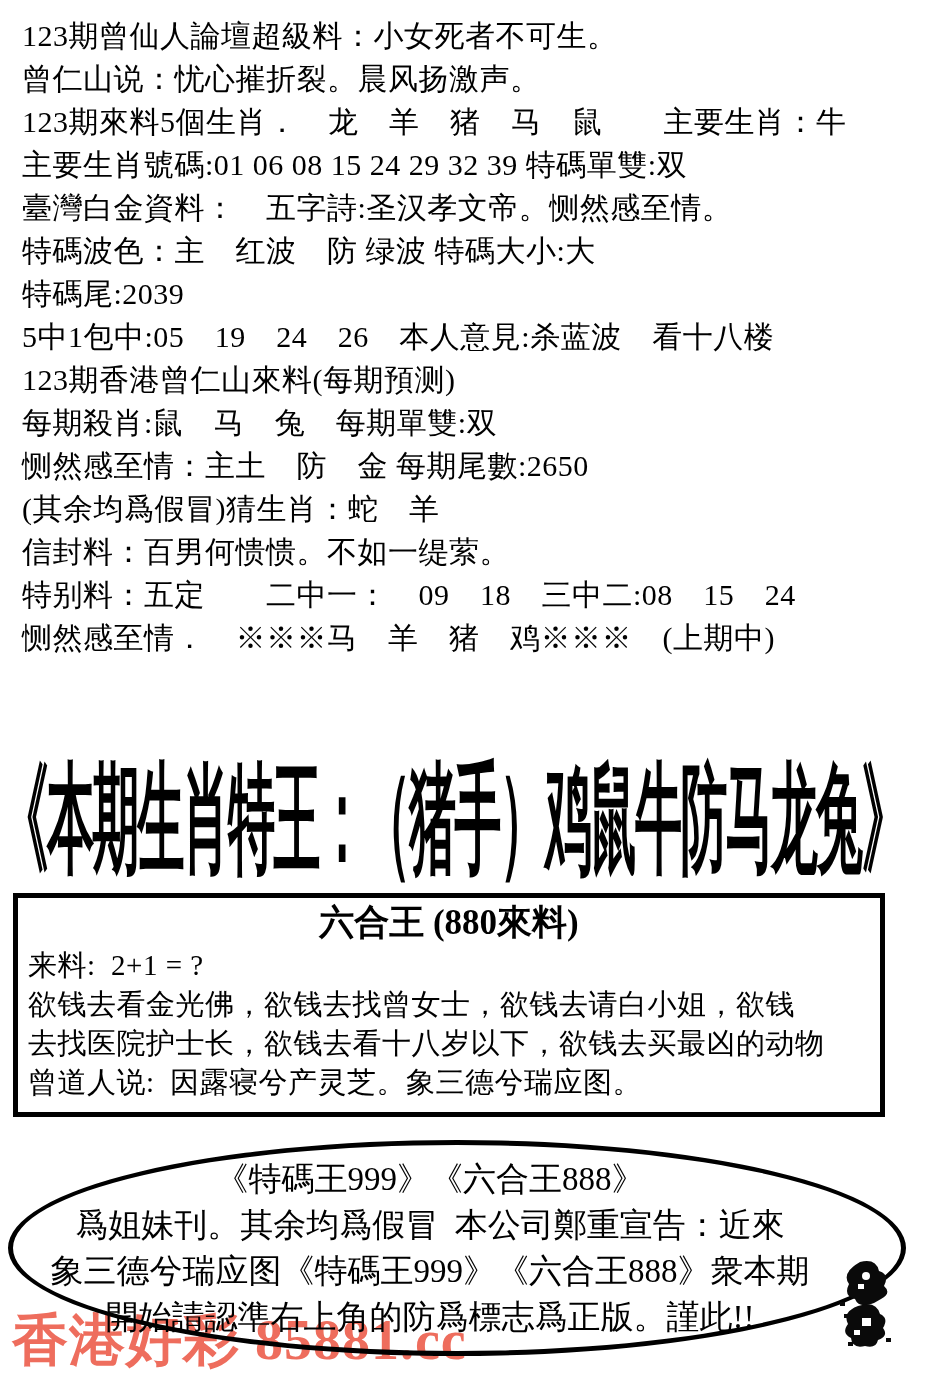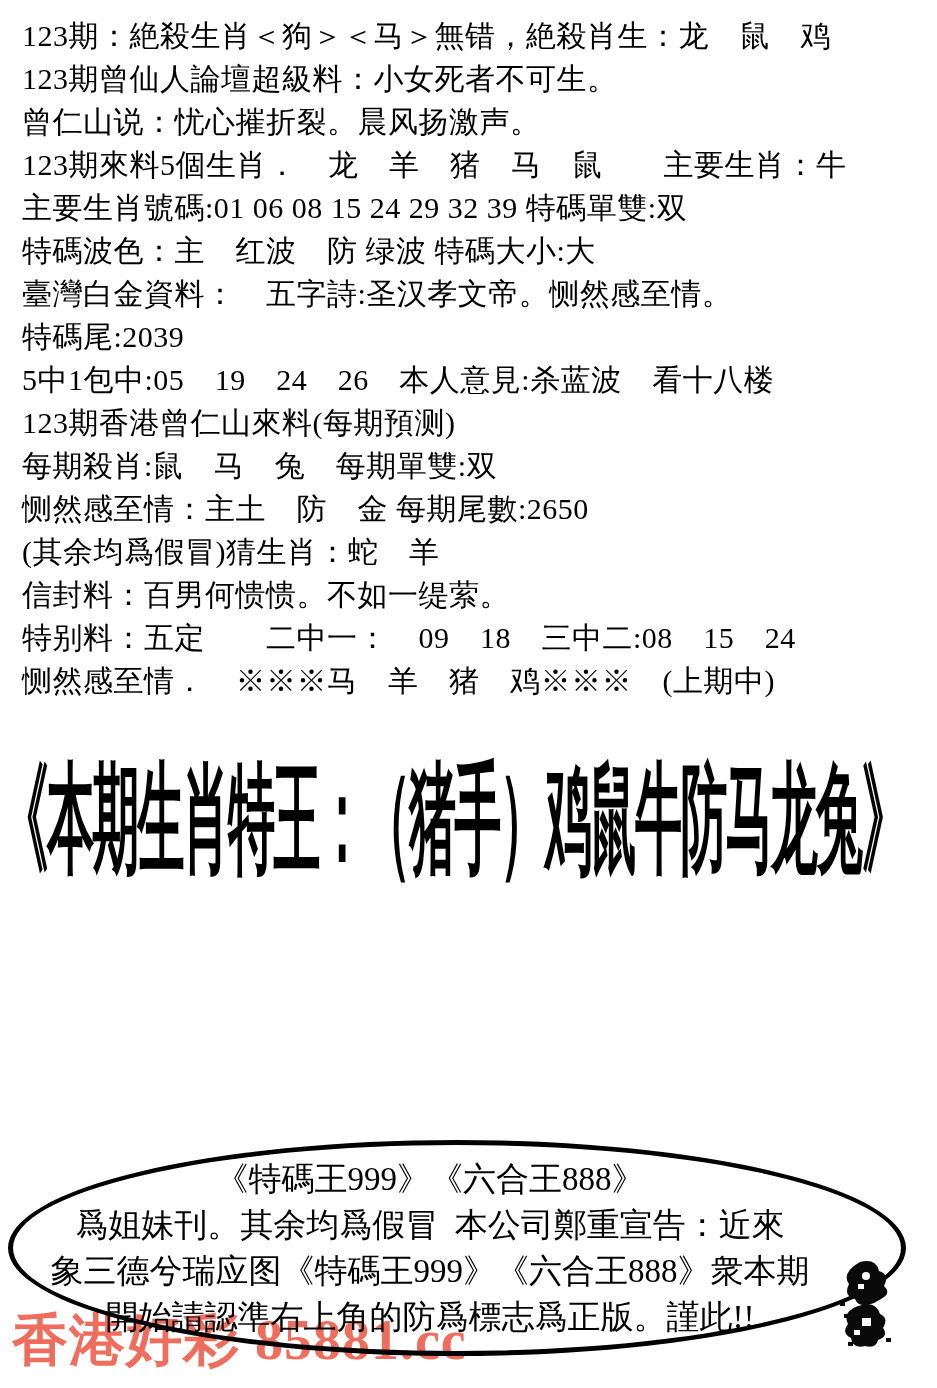--- a/index.html
+++ b/index.html
@@ -112,40 +112,46 @@
     height: 92px;
     z-index: 5;
   }
 </style>
 </head>
 <body>
 
 <div class="sheet">
 
   <div class="tips">
-    <div class="tip-line">123期：絶殺生肖＜狗＞＜马＞無错，絶殺肖生：龙　鼠　鸡</div>
     <div class="tip-line">123期曾仙人論壇超級料：小女死者不可生。</div>
     <div class="tip-line">曾仁山说：忧心摧折裂。晨风扬激声。</div>
     <div class="tip-line">123期來料5個生肖．　龙　羊　猪　马　鼠　　主要生肖：牛</div>
     <div class="tip-line">主要生肖號碼:01 06 08 15 24 29 32 39 特碼單雙:双</div>
+    <div class="tip-line">臺灣白金資料：　五字詩:圣汉孝文帝。恻然感至情。</div>
     <div class="tip-line">特碼波色：主　红波　防 绿波 特碼大小:大</div>
-    <div class="tip-line">臺灣白金資料：　五字詩:圣汉孝文帝。恻然感至情。</div>
     <div class="tip-line">特碼尾:2039</div>
     <div class="tip-line">5中1包中:05　19　24　26　本人意見:杀蓝波　看十八楼</div>
     <div class="tip-line">123期香港曾仁山來料(每期預测)</div>
     <div class="tip-line">每期殺肖:鼠　马　兔　每期單雙:双</div>
     <div class="tip-line">恻然感至情：主土　防　金 每期尾數:2650</div>
     <div class="tip-line">(其余均爲假冒)猜生肖：蛇　羊</div>
     <div class="tip-line">信封料：百男何愦愦。不如一缇萦。</div>
     <div class="tip-line">特别料：五定　　二中一：　09　18　三中二:08　15　24</div>
     <div class="tip-line">恻然感至情．　※※※马　羊　猪　鸡※※※　(上期中)</div>
   </div>
 
   <div class="banner">《本期生肖特王：（猪手）鸡鼠牛防马龙兔》</div>
 
+  <div class="info-box">
+    <div class="box-title">六合王 (880來料)</div>
+    <div class="box-line">来料:  2+1 = ?</div>
+    <div class="box-line">欲钱去看金光佛，欲钱去找曾女士，欲钱去请白小姐，欲钱</div>
+    <div class="box-line">去找医院护士长，欲钱去看十八岁以下，欲钱去买最凶的动物</div>
+    <div class="box-line">曾道人说:  因露寝兮产灵芝。象三德兮瑞应图。</div>
+  </div>
 
   <div class="notice-ellipse"></div>
 
   <div class="notice-text">
     <div class="notice-line">《特碼王999》《六合王888》</div>
     <div class="notice-line">爲姐妹刊。其余均爲假冒  本公司鄭重宣告：近來</div>
     <div class="notice-line">象三德兮瑞应图《特碼王999》《六合王888》衆本期</div>
     <div class="notice-line">開始請認準右上角的防爲標志爲正版。謹此!!</div>
   </div>
 

